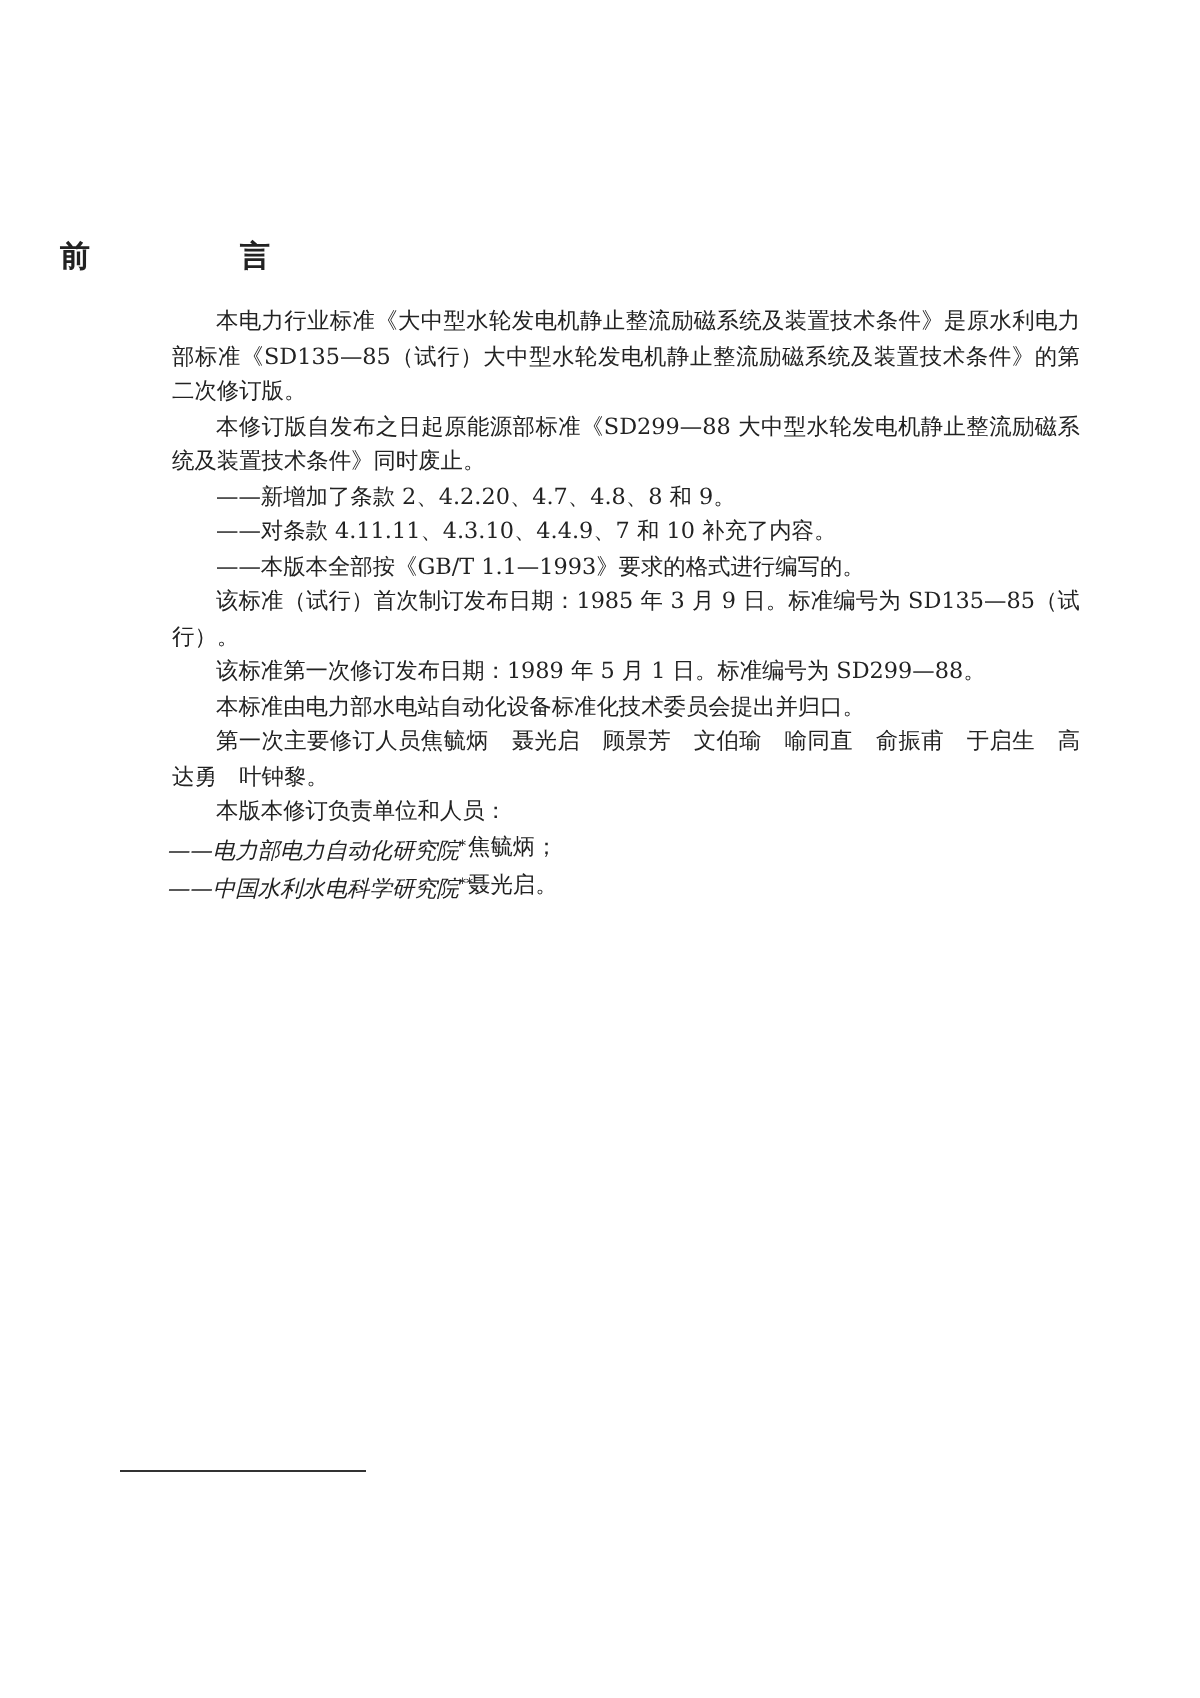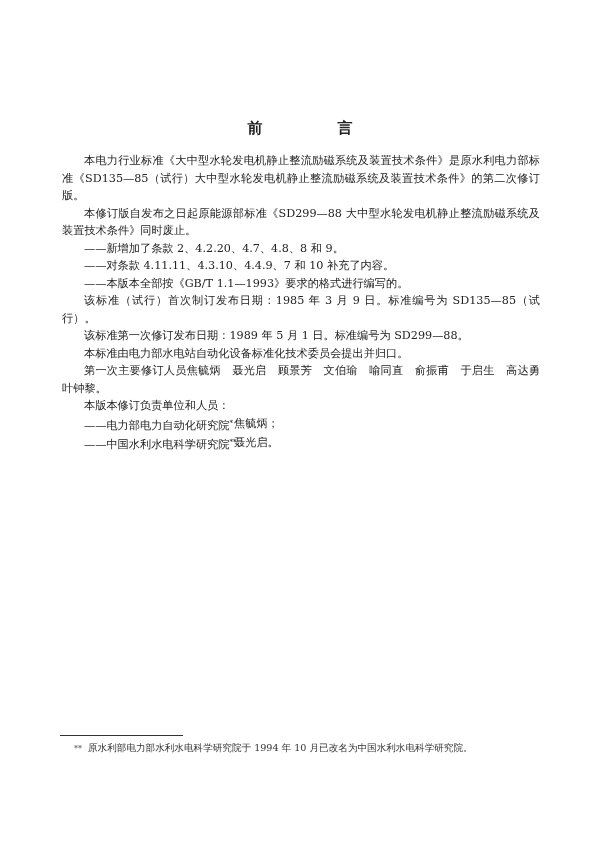--- a/index.html
+++ b/index.html
@@ -1,25 +1,25 @@
 <!DOCTYPE html>
 <html><head>
 <meta charset="utf-8">
 <style>
   html, body { margin: 0; padding: 0; background: #ffffff; }
   body { width: 600px; height: 849px; position: relative; overflow: hidden;
          font-family: "DejaVu Serif", "Liberation Serif", serif; color: #222; }
   .page { position: absolute; left: 0; top: 0; width: 600px; height: 849px; background: #fff; }
-  .title { position: absolute; top: 119px; left: 0; width: 600px; text-align: center;
+  .title { position: absolute; top: 119px; left: 0; width: 600px; text-align: left;
            font-size: 15px; font-weight: bold; letter-spacing: 30px; padding-left: 30px; box-sizing: border-box; }
   .body { position: absolute; left: 62px; top: 152px; width: 478px; font-size: 11.2px; line-height: 17.5px; }
   .p { margin: 0; text-align: justify; text-align-last: left; white-space: normal; }
-  .indent { text-indent: 22px; }
+  .indent { text-indent: 22px; margin-left: 24px; }
   .row { display: flex; padding-left: 22px; white-space: nowrap; }
-  .row .org { width: 150px; }
+  .row .org { width: 150px; font-style: italic; }
   .names span { margin-right: 14px; }
   .sup { font-size: 7px; vertical-align: 4px; }
   .fn-rule { position: absolute; left: 60px; top: 735px; width: 123px; height: 0; border-top: 1px solid #333; }
   .footnotes { position: absolute; left: 68px; top: 739px; font-size: 9.6px; line-height: 18px; color: #333; }
   .fn { white-space: nowrap; }
   .fn .mark { display: inline-block; width: 14px; text-align: right; margin-right: 6px; font-size: 8px; }
 </style>
 </head>
 <body>
 
@@ -44,17 +44,14 @@
     </div>
     <div class="row">
       <span class="org"><span>——中国水利水电科学研究院</span><span class="sup">**</span></span>
       <span>聂光启。</span>
     </div>
 
   </div>
 
   <div class="fn-rule"></div>
   <div class="footnotes">
-    <div class="fn">
-      <span class="mark">**</span><span>原水利部电力部水利水电科学研究院于 1994 年 10 月已改名为中国水利水电科学研究院。</span>
-    </div>
   </div>
 </div>
 
 </body></html>

